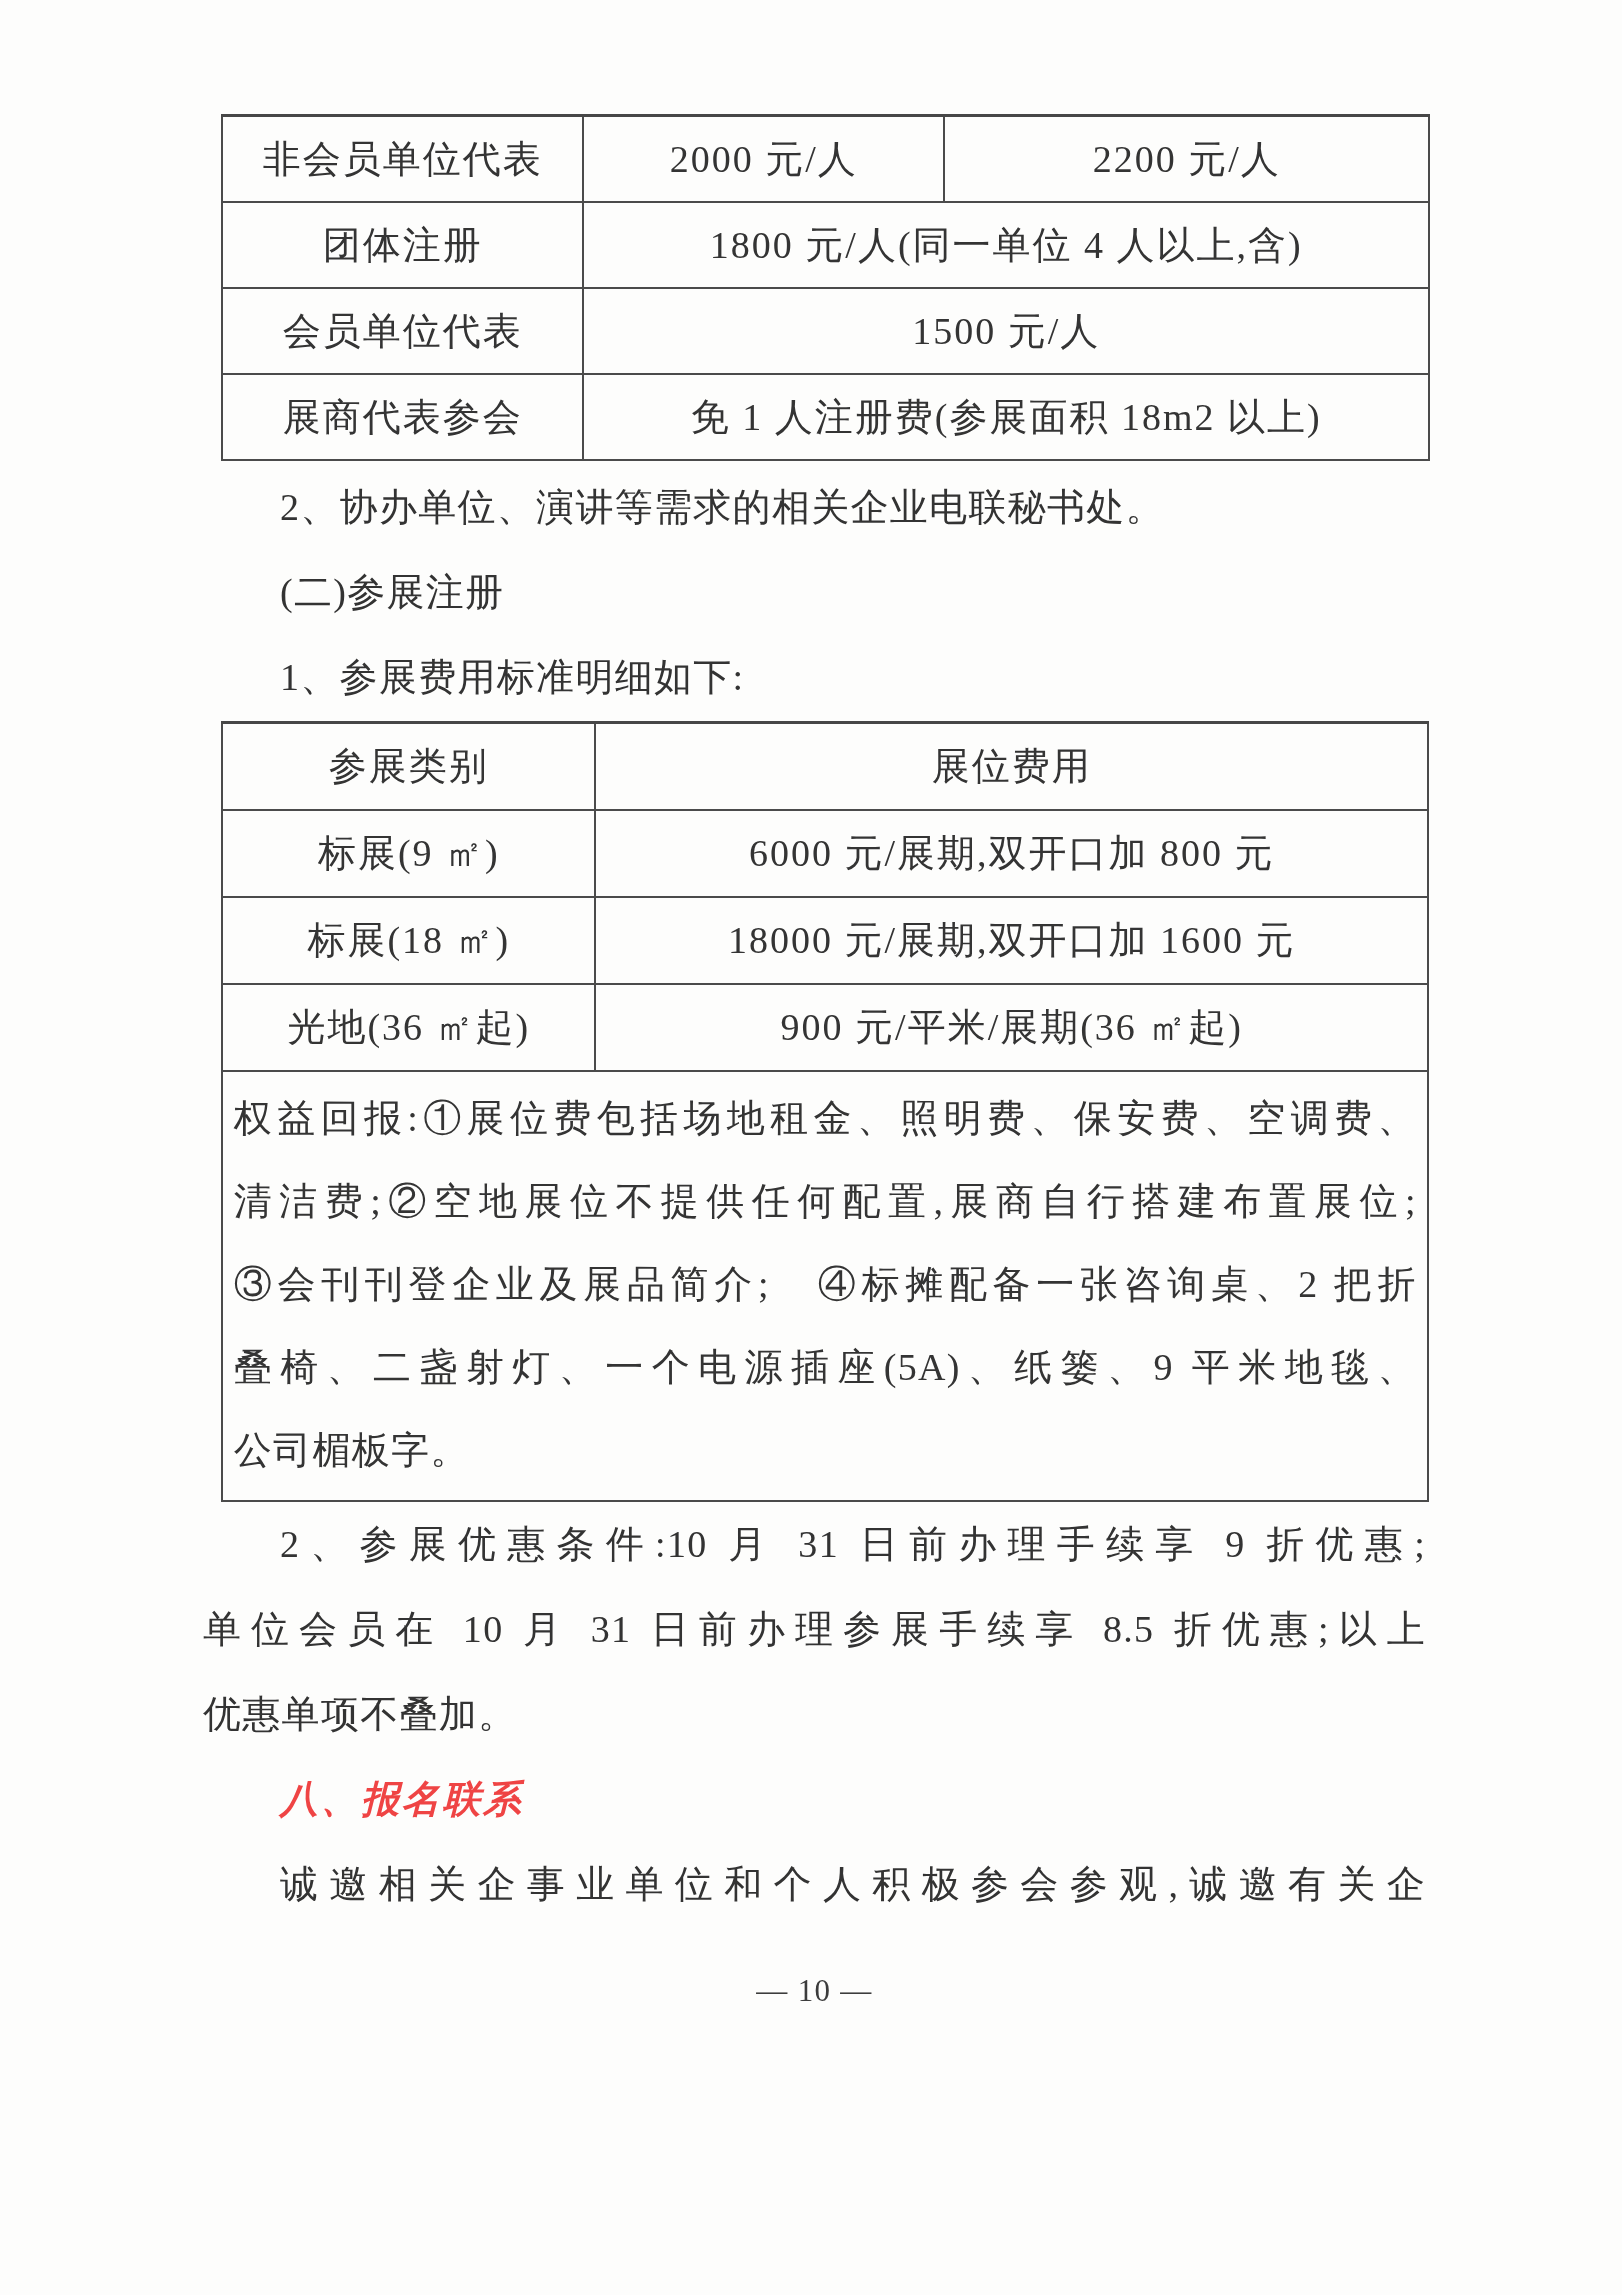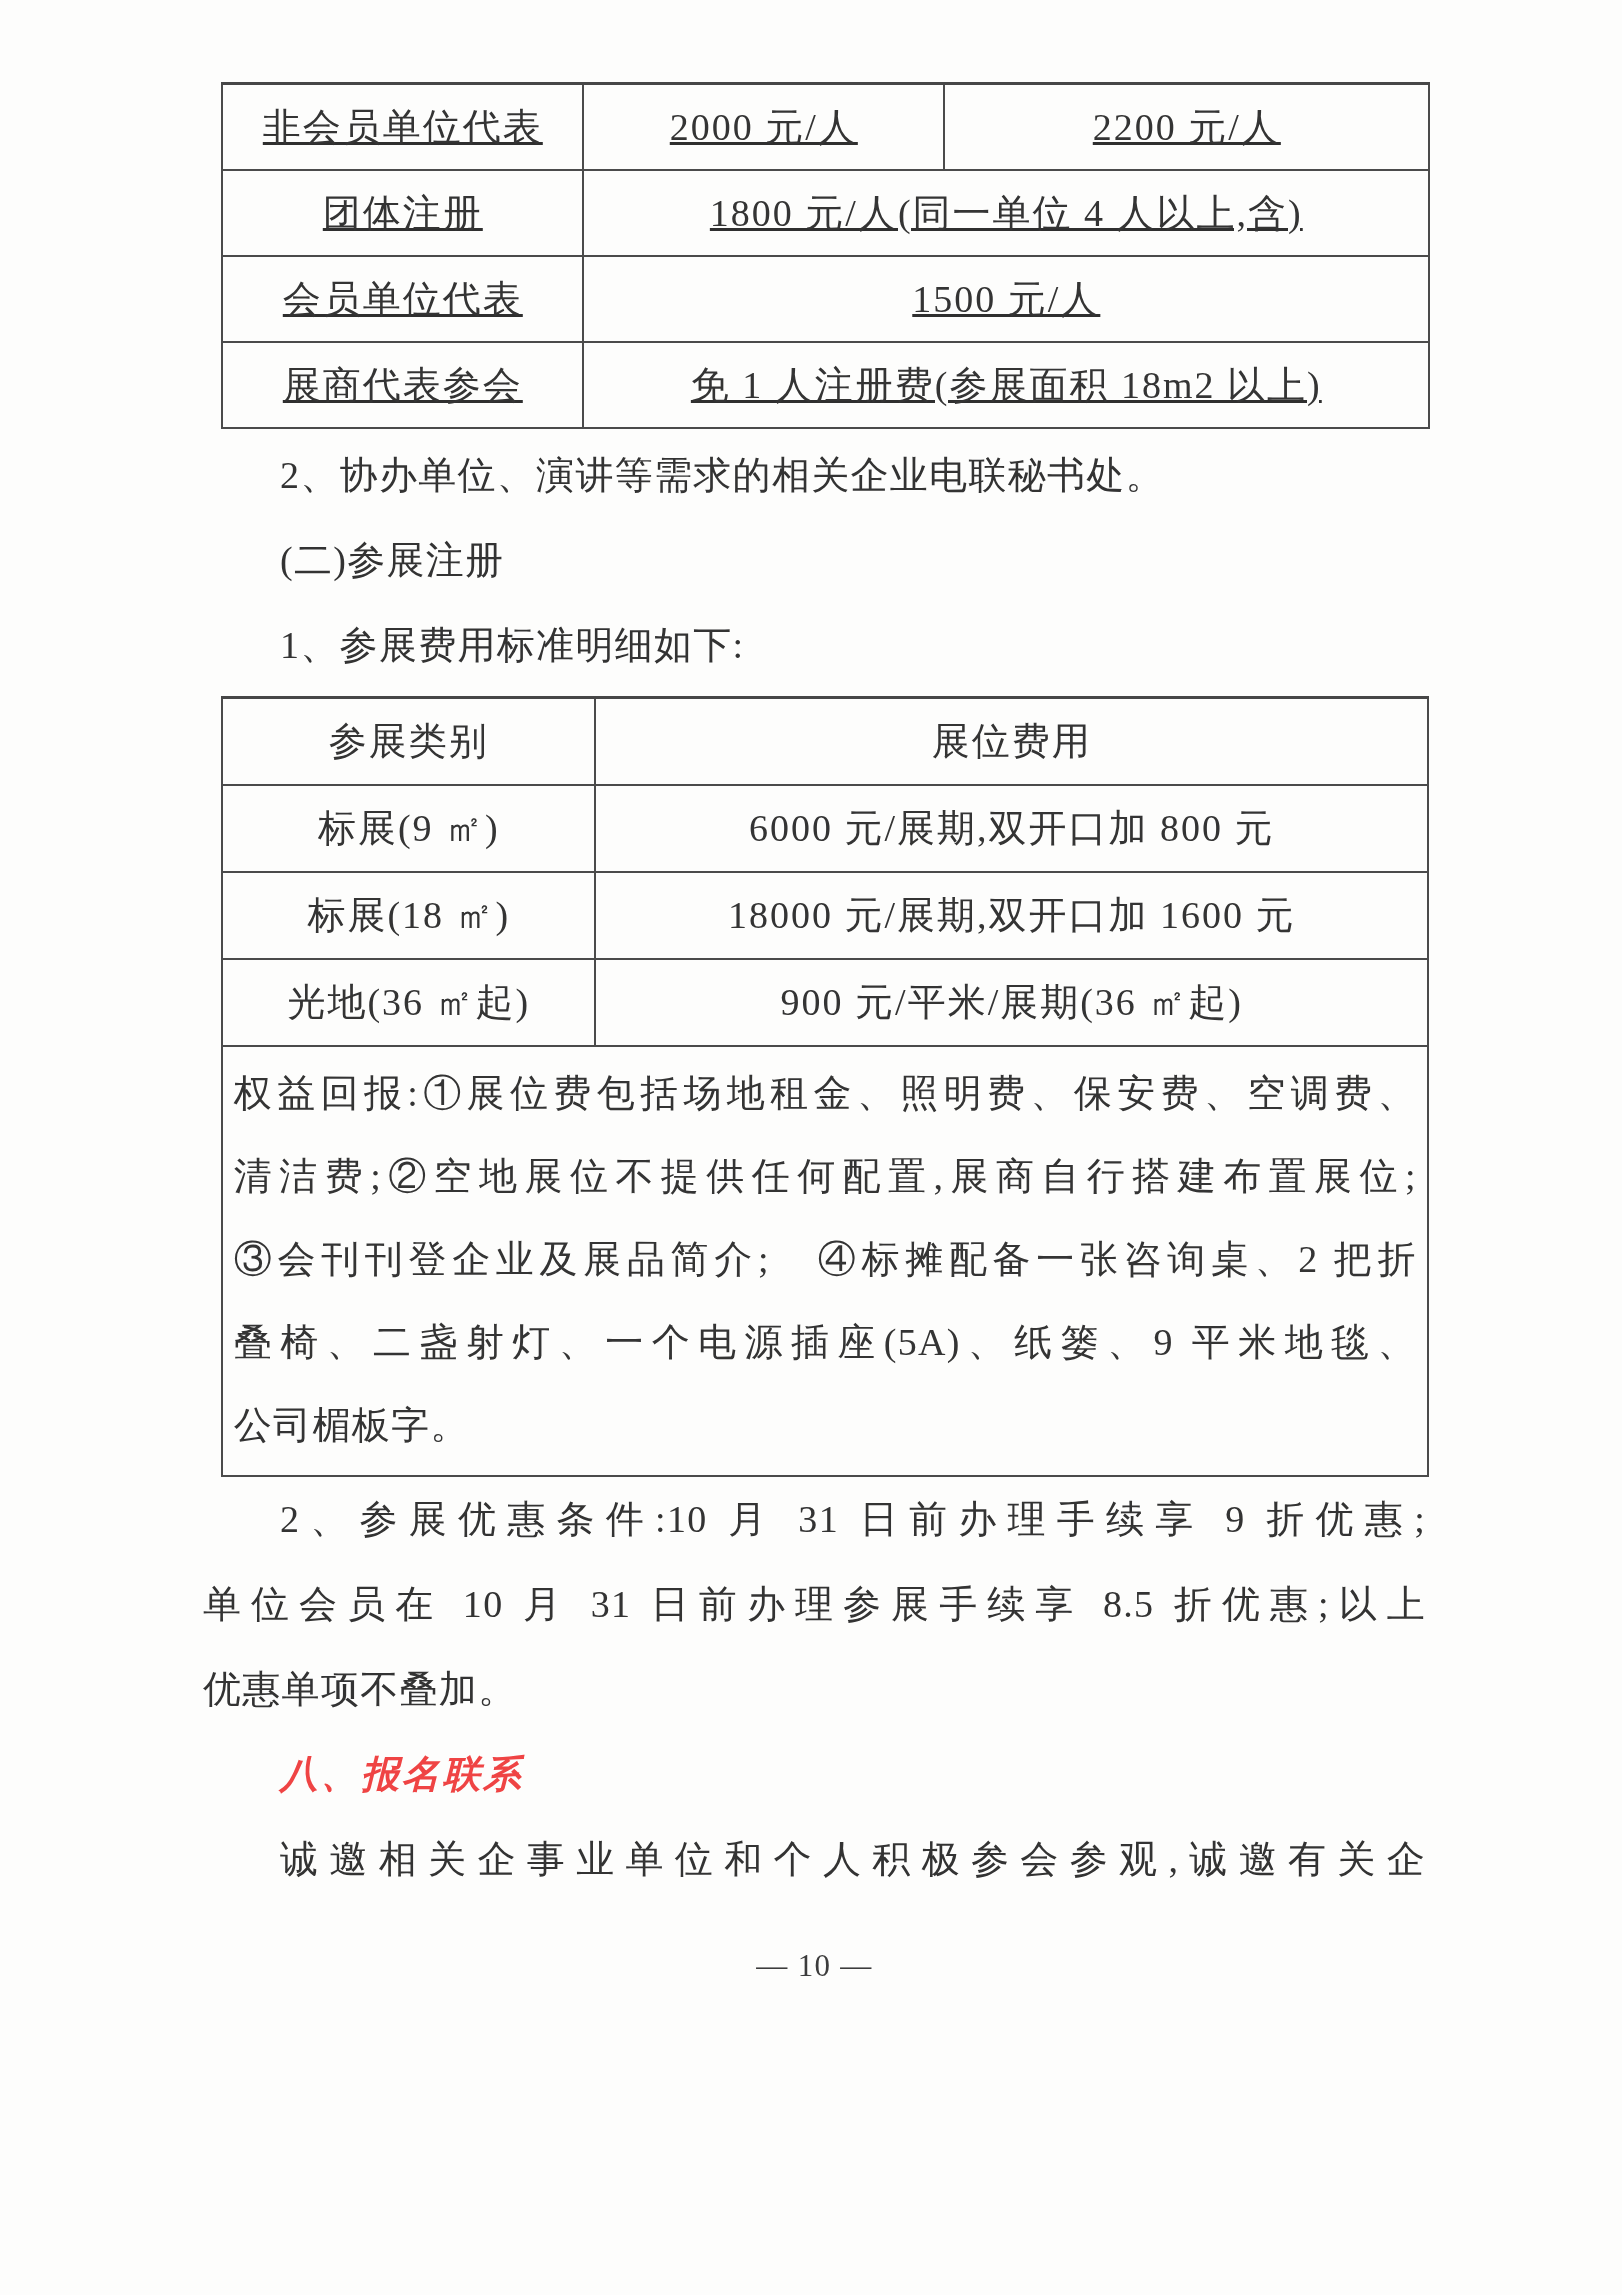--- a/index.html
+++ b/index.html
@@ -24,23 +24,23 @@
   }
   table.fee td {
     border:2px solid #4b4b4b;
     text-align:center;
     vertical-align:middle;
     font-size:38px;
     letter-spacing:2px;
     padding:0;
     color:#343434;
   }
-  .t1 { margin-top:82px;text-decoration:underline; }
+  .t1 { margin-top:114px; }
   .t1 td { height:84px; }
-  .t2 { margin-top:8px; }
+  .t2 { margin-top:1px; }
   .t2 td { height:85px; }
   .t2 td.note {
     height:auto;
     text-align:justify;
     padding:5.2px 10.5px 7.9px 10.5px;
     letter-spacing:1.3px;
   }
   .nline {
     font-size:38px;
     line-height:83px;

